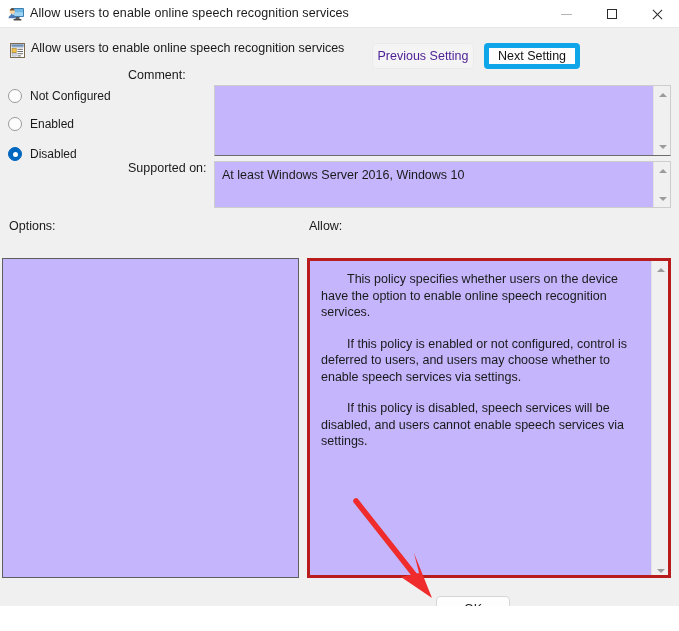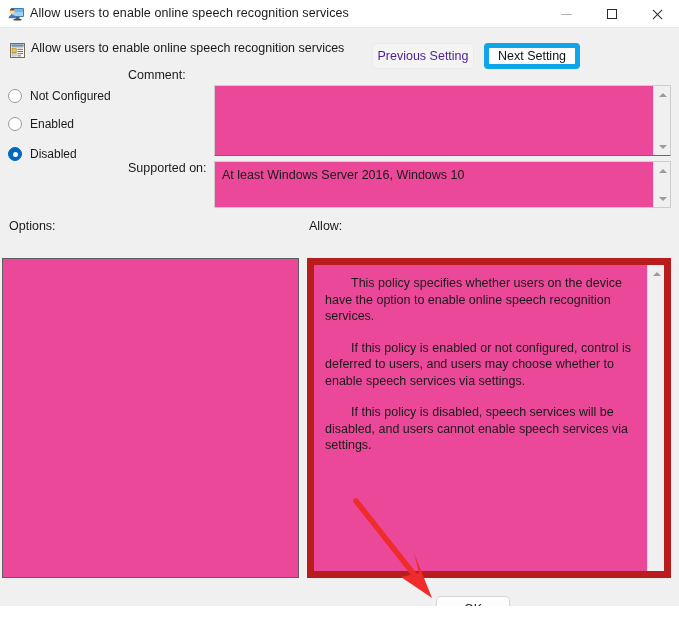--- a/index.html
+++ b/index.html
@@ -166,21 +166,21 @@
     white-space: nowrap;
   }
   #label-comment      { left: 128px; top: 68px; }
   #label-supported-on { left: 128px; top: 161px; }
   #label-options      { left: 9px;   top: 219px; }
   #label-help         { left: 309px; top: 219px; }
 
   
   .textbox {
     position: absolute;
-    background: #ec4899;
+    background: #c4b5fd;
     border: 1px solid #c8c8c8;
     overflow: hidden;
   }
   #comment-box {
     left: 214px; top: 85px;
     width: 457px; height: 71px;
     border-color: #cdcdcd;
     border-bottom-color: #6b6b6b;
   }
   #supported-on-box {
@@ -196,21 +196,21 @@
     white-space: nowrap;
   }
   #options-panel {
     left: 2px; top: 258px;
     width: 297px; height: 320px;
     border: 1px solid #5f5f5f;
   }
   #help-panel {
     left: 307px; top: 258px;
     width: 364px; height: 320px;
-    border: 7px solid #b91c1c;
+    border: 3px solid #b91c1c;
   }
   #help-text {
     position: absolute;
     left: 11px; top: 10px;
     width: 327px;
     font-size: 12.5px;
     line-height: 16.5px;
     color: #1a1a1a;
   }
   #help-text p {

